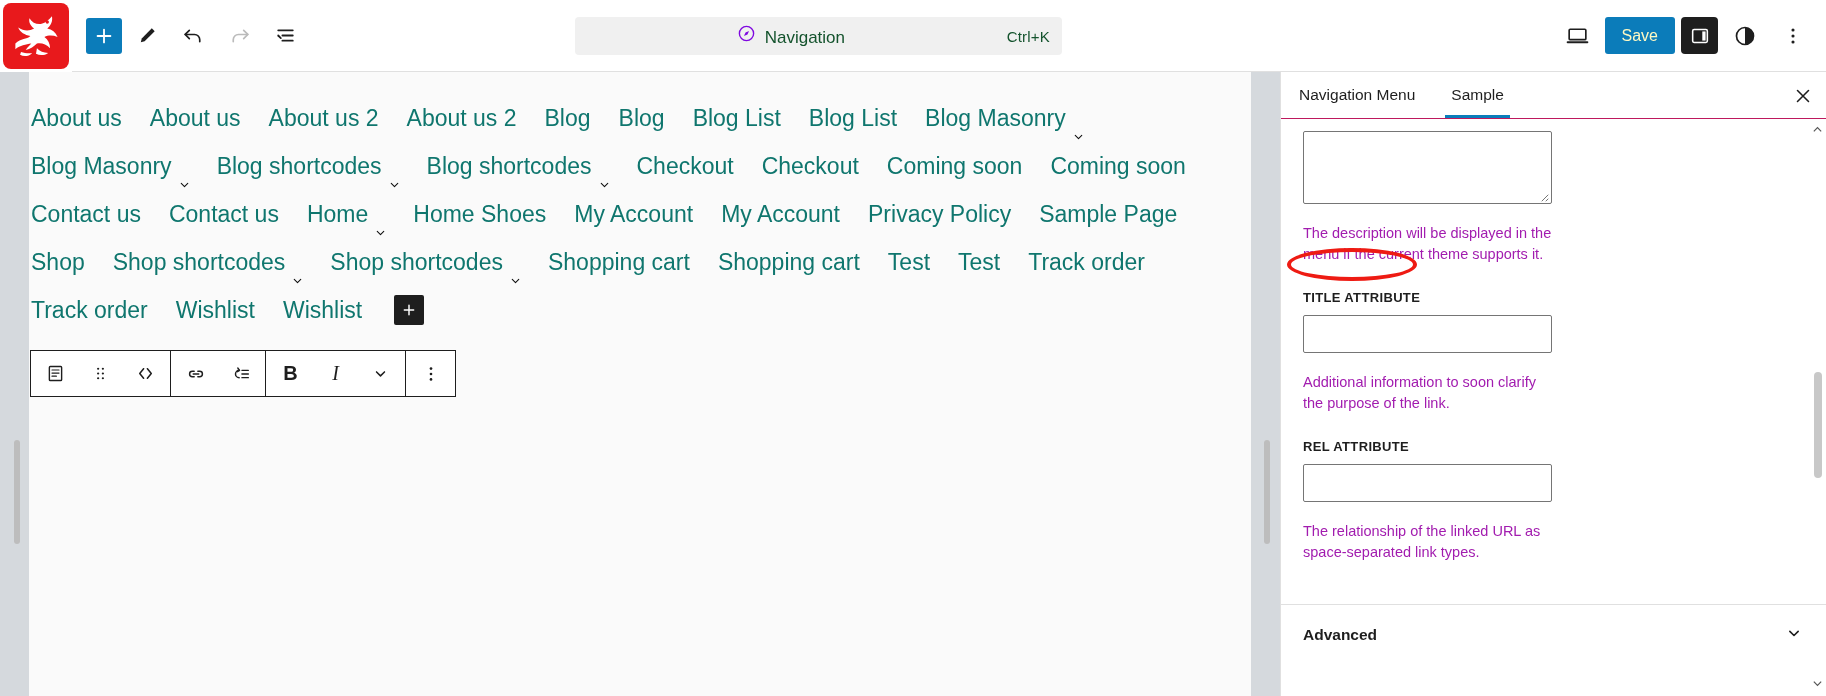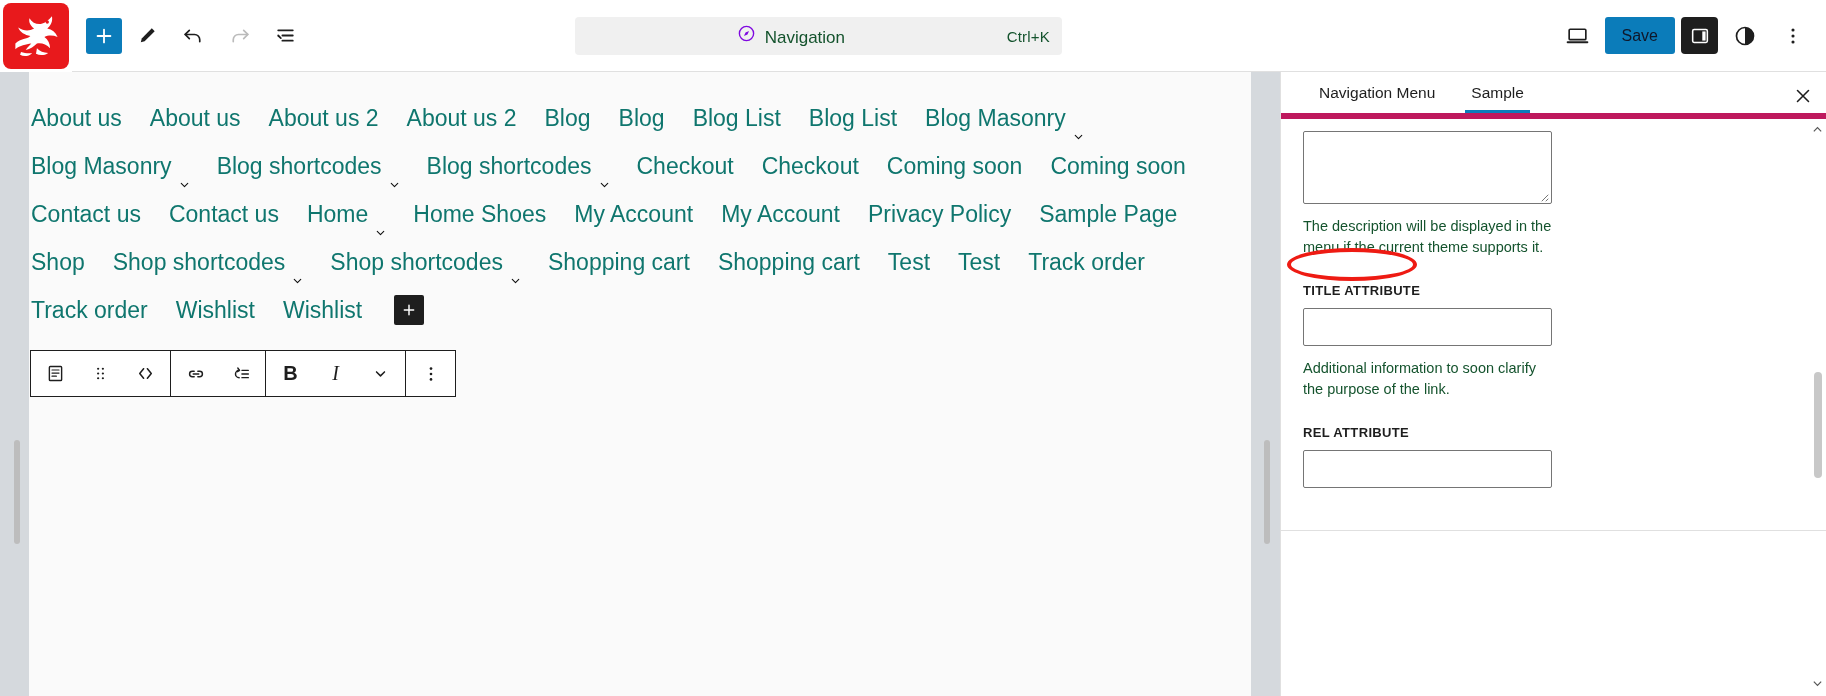--- a/index.html
+++ b/index.html
@@ -87,21 +87,21 @@
     letter-spacing: .2px;
   }
 
   .topbar-right {
     margin-left: auto;
     display: flex; align-items: center; gap: 6px;
     padding-right: 12px;
   }
   .save-btn {
     background: #0b7cba;
-    color: #0f172a;
+    color: #fef9c3;
     border: none;
     border-radius: 3px;
     height: 37px;
     padding: 0 17px;
     font-size: 16px;
     font-family: "Liberation Sans", sans-serif;
     cursor: pointer;
   }
   .dark-toggle {
     width: 37px; height: 37px;
@@ -226,22 +226,22 @@
     background: #ffffff;
     border-left: 1px solid #e0e0e0;
     display: flex; flex-direction: column;
     position: relative;
     min-height: 0;
   }
   .inspector-tabs {
     height: 47px;
     flex: 0 0 47px;
     display: flex; align-items: stretch;
-    border-bottom: 6px solid #be185d;
-    padding-left: 20px;
+    border-bottom: 1px solid #be185d;
+    padding-left: 0;
   }
   .ins-tab {
     display: flex; align-items: center;
     padding: 0 18px;
     font-size: 15.5px;
     color: #1e1e1e;
     border: none; background: transparent;
     cursor: pointer;
     position: relative;
   }
@@ -277,23 +277,23 @@
     position: relative;
     margin-top: 12px;
   }
   .resize-grip {
     position: absolute; right: 2px; bottom: 1px;
     width: 12px; height: 12px;
     color: #757575;
   }
   .help-text {
     font-size: 14.5px;
-    color: #14532d;
+    color: #a21caf;
     line-height: 1.42;
-    margin-top: 12px;
+    margin-top: 19px;
     max-width: 255px;
   }
   .field-label {
     font-size: 13px;
     letter-spacing: .35px;
     color: #1e1e1e;
     font-weight: bold;
     text-transform: uppercase;
     margin-top: 26px;
     display: inline-block;
@@ -696,24 +696,33 @@
           </div>
 
           <div class="help-text">The description will be displayed in the menu if the current theme supports it.</div>
 
           <span class="field-label">Title attribute</span>
           <input class="text-input" type="text" value="" style="">
           <div class="help-text">Additional information to soon clarify the purpose of the link.</div>
 
           <span class="field-label">Rel attribute</span>
           <input class="text-input" type="text" value="" style="">
+          <div class="help-text">The relationship of the linked URL as space-separated link types.</div>
         </div>
 
         <div class="divider"></div>
 
+        <div class="accordion-row">
+          <span class="accordion-title">Advanced</span>
+          <span class="accordion-chevron">
+            <svg width="20" height="20" viewBox="0 0 24 24" aria-hidden="true">
+              <path d="M7 10l5 5 5-5" fill="none" stroke="#1e1e1e" stroke-width="1.9" stroke-linecap="round" stroke-linejoin="round"></path>
+            </svg>
+          </span>
+        </div>
       </div>
 
       <div class="ins-scrollbar-up">
         <svg width="11" height="11" viewBox="0 0 12 12" aria-hidden="true">
             <path d="M2 8l4-4 4 4" fill="none" stroke="#555" stroke-width="1.3"></path>
           </svg>
       </div>
       <div class="ins-scroll-thumb"></div>
       <div class="ins-scrollbar-dn">
         <svg width="11" height="11" viewBox="0 0 12 12" aria-hidden="true">

